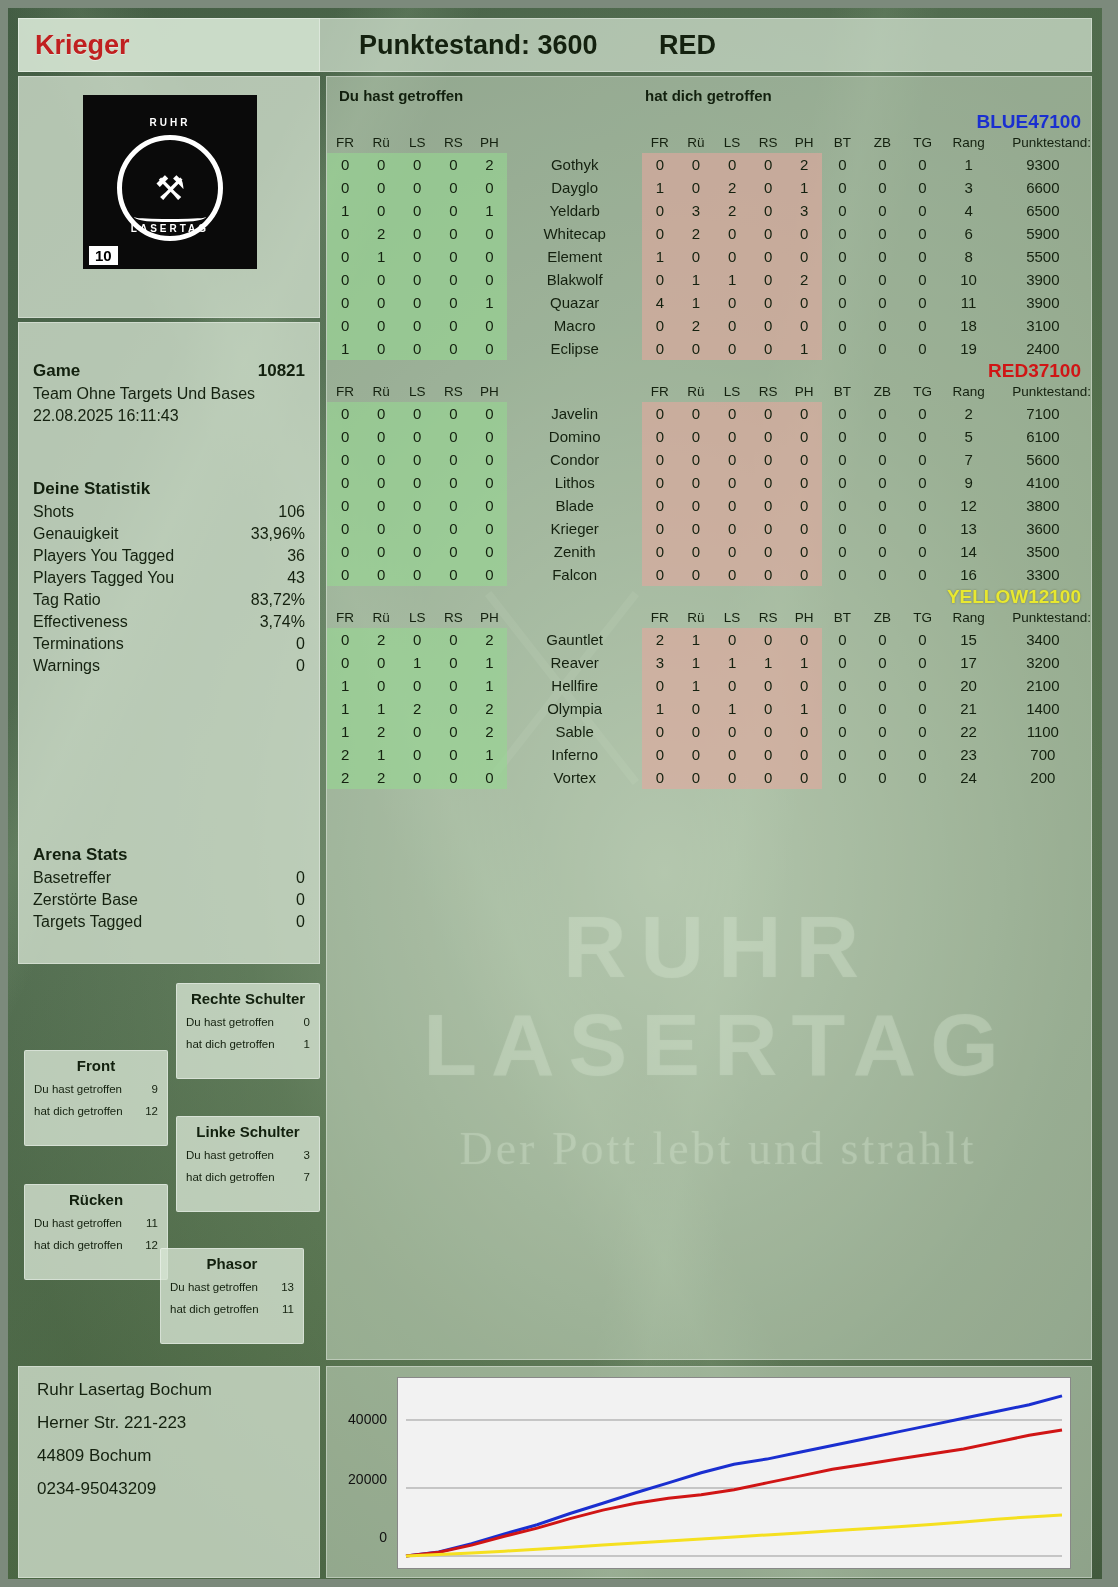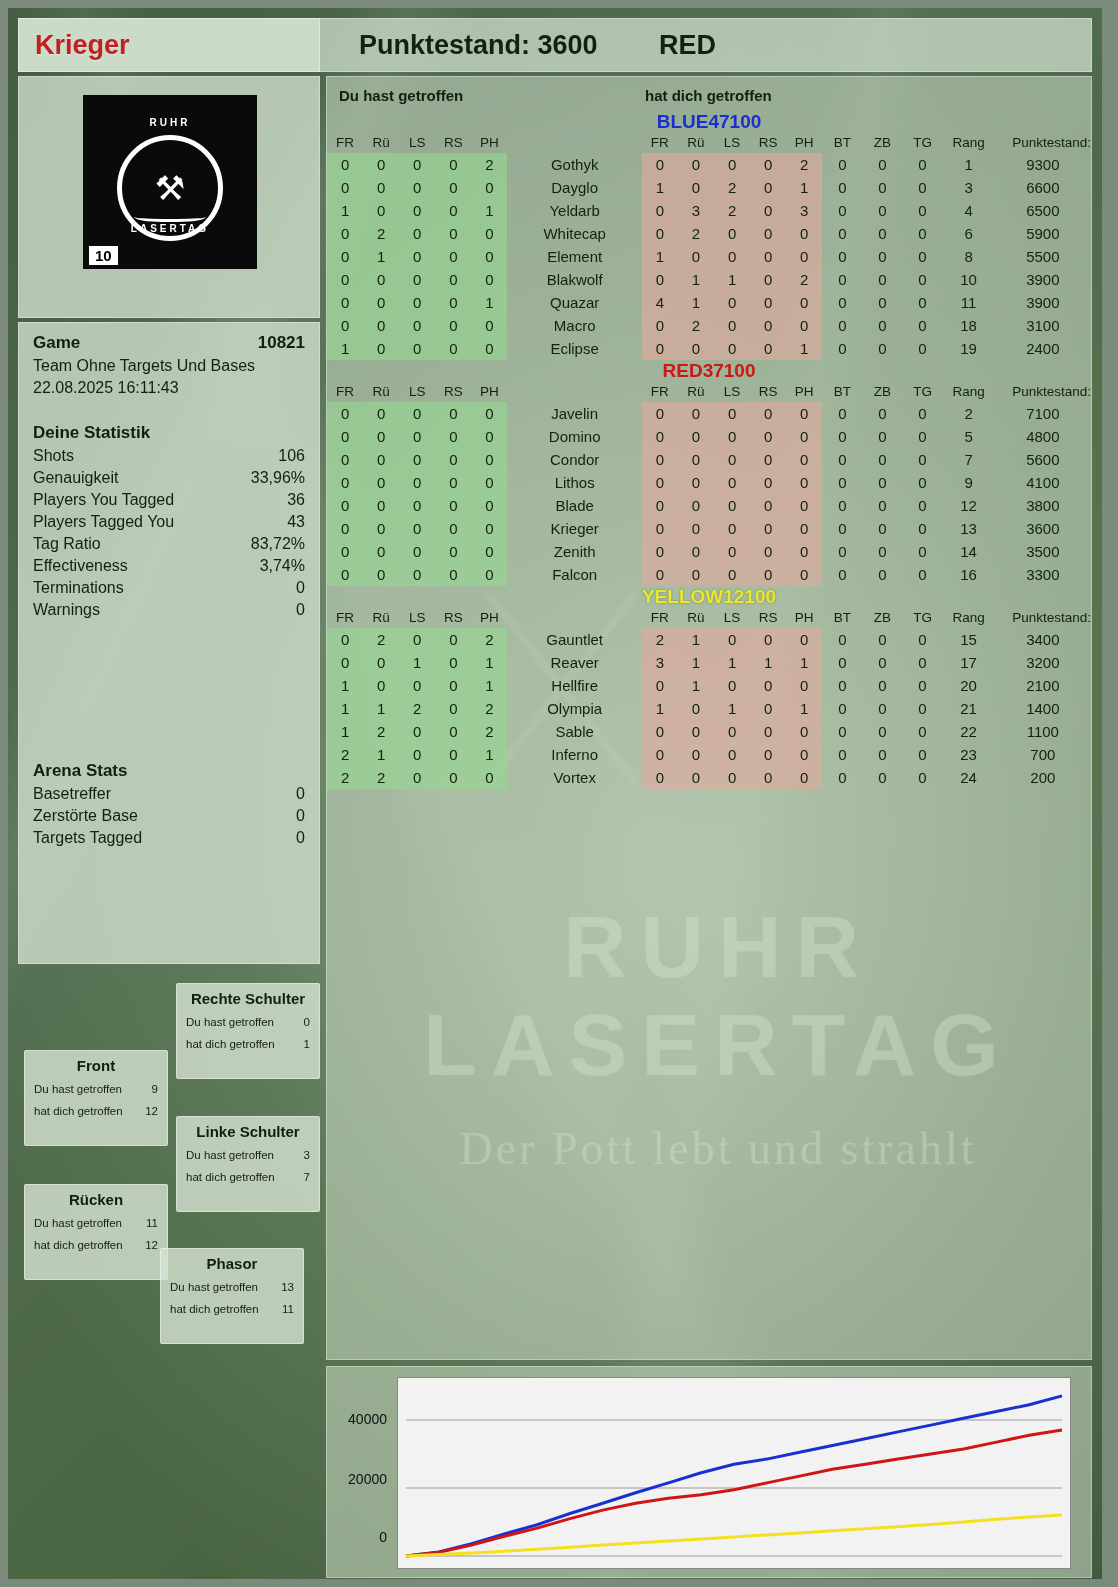--- a/index.html
+++ b/index.html
@@ -91,21 +91,21 @@
   }
   .logo-num{
     position:absolute;left:6px;bottom:4px;background:#fff;color:#000;
     font-size:15px;font-weight:bold;padding:1px 6px;
   }
 
   #info-panel{left:10px;top:314px;width:300px;height:640px;padding:0;}
   .info-title{font-size:17px;font-weight:bold;color:#12200e;}
   .row{display:flex;justify-content:space-between;font-size:16px;color:#14210f;padding:2px 14px;}
   .blk{padding:6px 0 0 0;}
-  .blk .hd{display:flex;justify-content:space-between;padding:4px 14px 2px 14px;}
+  .blk .hd{display:flex;justify-content:space-between;padding:4px 14px 2px 14px;margin-top:28px;}
   .txt{padding:2px 14px;font-size:16px;color:#14210f;}
   .gap{height:14px;}
 
   
   .bp{
     position:absolute;background:rgba(214,228,210,.80);border:1px solid rgba(255,255,255,.4);
     border-radius:2px;
   }
   .bp .bt{font-size:15px;font-weight:bold;text-align:center;color:#12200e;padding:6px 0 4px;}
   .bp .br{display:flex;justify-content:space-between;font-size:11.5px;color:#14210f;padding:5px 9px;}
@@ -116,21 +116,21 @@
   #bp-ph{left:152px;top:1240px;width:142px;height:94px;}
 
   #address-panel{left:10px;top:1358px;width:300px;height:210px;}
   .addr{font-size:17px;color:#14210f;padding:13px 18px 0 18px;}
 
   
   #main{left:318px;top:68px;width:764px;height:1282px;background:rgba(205,222,200,.55);}
   .legend{position:absolute;top:10px;font-size:15px;font-weight:bold;color:#12200e;}
   #lg-1{left:12px;}
   #lg-2{left:318px;}
-  .teamhdr{display:flex;justify-content:center;align-items:baseline;padding:0 10px;}
+  .teamhdr{display:flex;justify-content:flex-end;align-items:baseline;padding:0 10px;}
   .teamhdr .tn{font-size:19px;font-weight:bold;}
   .teamhdr .tp{font-size:19px;font-weight:bold;}
   .t-blue{color:#1a2fd0;}
   .t-red{color:#d01515;}
   .t-yellow{color:#e8e830;text-shadow:0 0 2px rgba(60,60,0,.5);}
 
   .grid{width:100%;border-collapse:collapse;table-layout:fixed;}
   .grid th{font-size:13.5px;font-weight:normal;color:#14210f;padding:2px 0 3px;}
   .grid td{font-size:15px;text-align:center;padding:3px 0;color:#14210f;}
   .cg{background:rgba(150,214,146,.62);}
@@ -292,20 +292,26 @@
     <div class="br">
         <span>Du hast getroffen</span>
         <span>13</span>
       </div>
     <div class="br">
         <span>hat dich getroffen</span>
         <span>11</span>
       </div>
   </div>
 
+  <div class="panel" id="address-panel">
+    <div class="addr">Ruhr Lasertag Bochum</div>
+    <div class="addr">Herner Str. 221-223</div>
+    <div class="addr">44809 Bochum</div>
+    <div class="addr">0234-95043209</div>
+  </div>
 
   <div class="panel" id="main">
     <div class="legend" id="lg-1">Du hast getroffen</div>
     <div class="legend" id="lg-2">hat dich getroffen</div>
     <div id="teams-container" style="position:absolute;left:0;top:34px;width:764px;">
         <div>
           <div class="teamhdr">
             <span class="tn t-blue">BLUE</span>
             <span class="tp t-blue">47100</span>
           </div>
@@ -586,21 +592,21 @@
                 <td class="nm">Domino</td>
                 <td class="cr">0</td>
                 <td class="cr">0</td>
                 <td class="cr">0</td>
                 <td class="cr">0</td>
                 <td class="cr">0</td>
                 <td>0</td>
                 <td>0</td>
                 <td>0</td>
                 <td>5</td>
-                <td class="pt">4800</td>
+                <td class="pt">6100</td>
               </tr>
               <tr>
                 <td class="cg">0</td>
                 <td class="cg">0</td>
                 <td class="cg">0</td>
                 <td class="cg">0</td>
                 <td class="cg">0</td>
                 <td class="nm">Condor</td>
                 <td class="cr">0</td>
                 <td class="cr">0</td>

